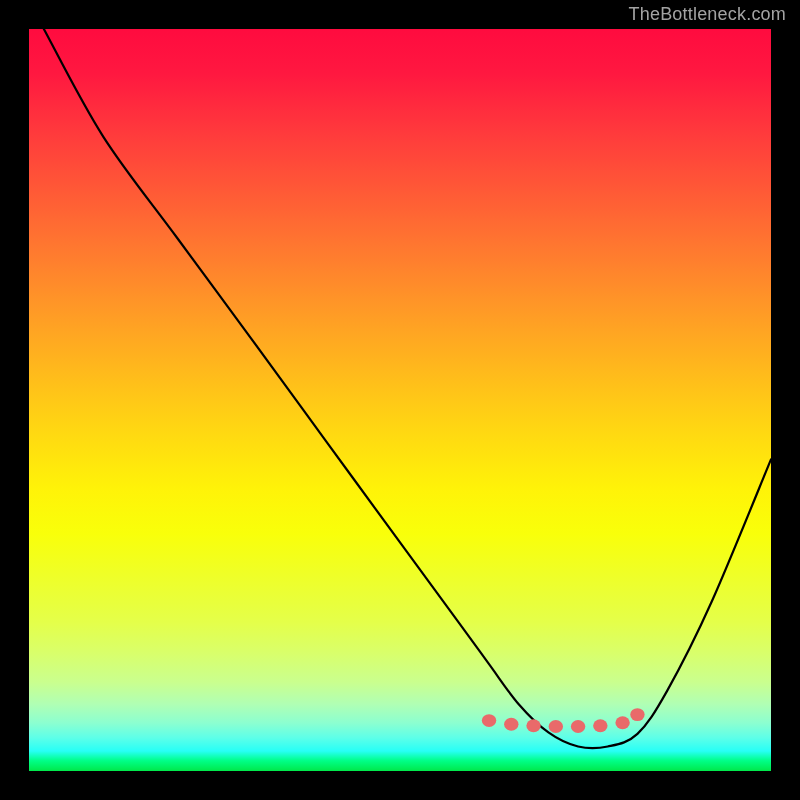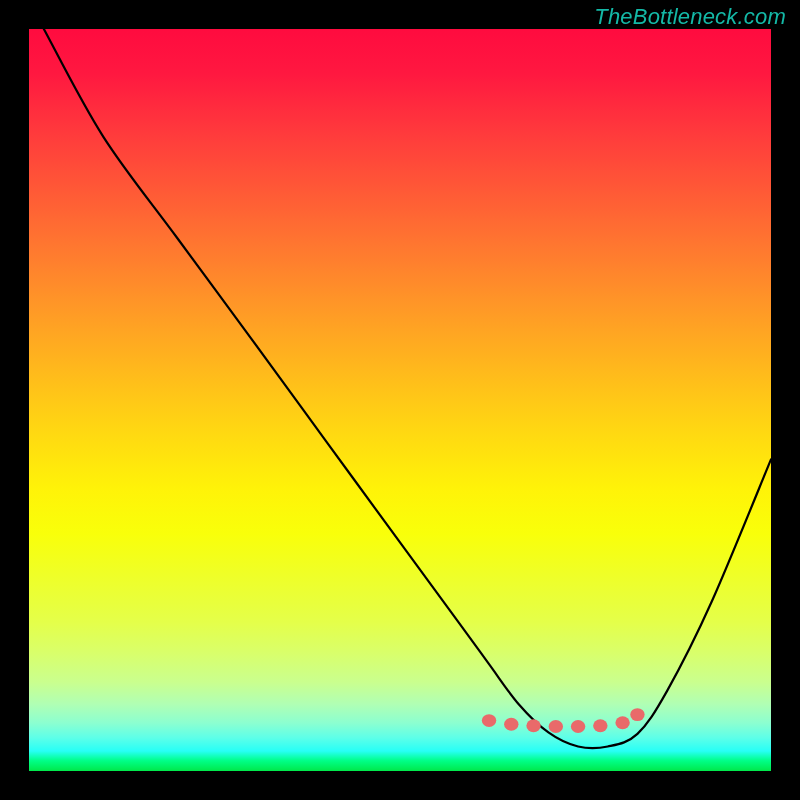--- a/index.html
+++ b/index.html
@@ -53,26 +53,25 @@
     left: 29px;
     top: 29px;
     width: 742px;
     height: 742px;
     overflow: visible;
   }
   .watermark {
     position: absolute;
     top: 4px;
     right: 14px;
-    color: #14b8a6;
-    font-size: 22px;
+    color: #a3a3a3;
+    font-size: 18px;
     letter-spacing: 0.2px;
     font-weight: 400;
     user-select: none;
-    font-style: italic;
   }
 </style>
 </head>
 <body>
 
 <div class="frame">
   <div class="plot"></div>
 
   <svg class="curve" viewBox="0 0 742 742" preserveAspectRatio="none">
     <path id="curve-path" fill="none" stroke="#000000" stroke-width="2.2" stroke-linecap="round" d="M 14.84 0.00 C 24.73 17.93, 51.94 72.72, 74.20 107.59 C 96.46 142.46, 123.67 175.48, 148.40 209.24 C 173.13 243.01, 197.87 276.39, 222.60 310.16 C 247.33 343.92, 272.07 377.93, 296.80 411.81 C 321.53 445.69, 348.74 483.04, 371.00 513.46 C 393.26 543.89, 415.52 574.06, 430.36 594.34 C 445.20 614.62, 450.15 621.67, 460.04 635.15 C 469.93 648.63, 479.83 663.84, 489.72 675.22 C 499.61 686.60, 509.51 696.37, 519.40 703.42 C 529.29 710.46, 539.19 715.16, 549.08 717.51 C 558.97 719.86, 568.87 719.62, 578.76 717.51 C 588.65 715.41, 598.55 714.17, 608.44 704.90 C 618.33 695.63, 625.75 683.88, 638.12 661.86 C 650.49 639.85, 665.33 611.41, 682.64 572.82 C 699.95 534.24, 732.11 454.10, 742.00 430.36"></path>

